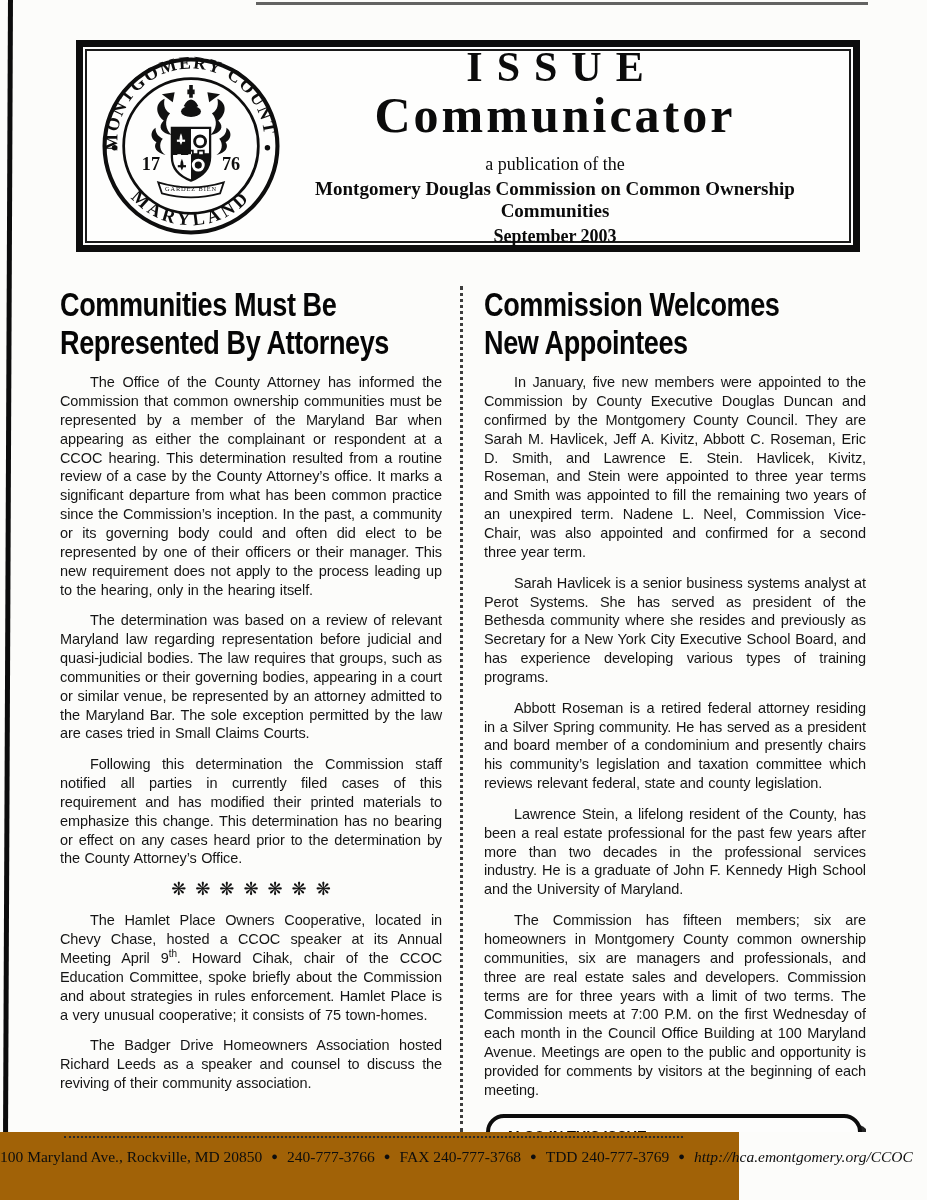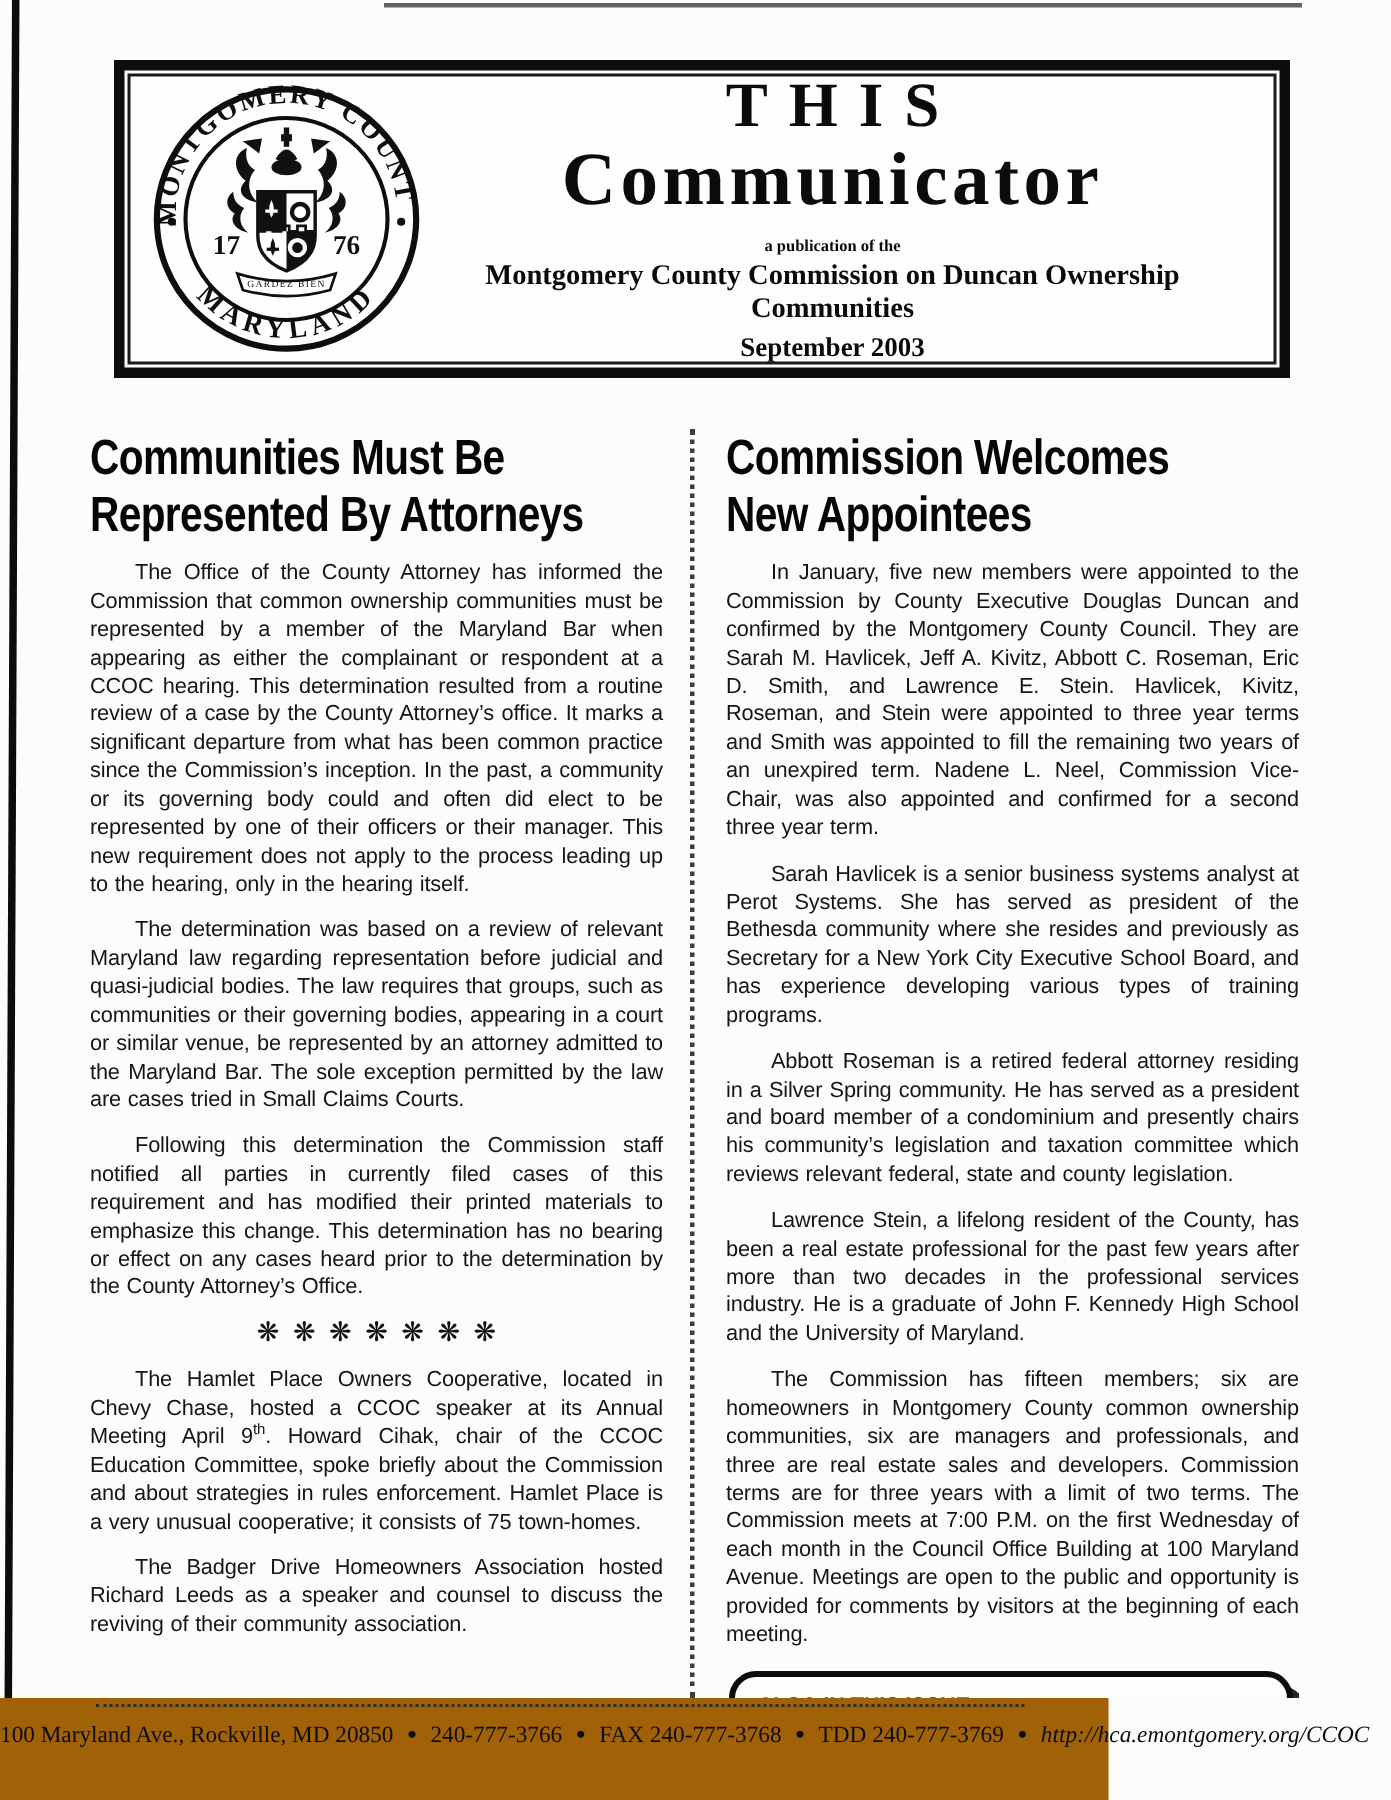--- a/index.html
+++ b/index.html
@@ -12,21 +12,21 @@
   .scan-left{position:absolute;left:8px;top:-4px;width:5px;height:1210px;background:#0c0c0c;transform:rotate(0.25deg);transform-origin:top left;}
   .scan-top{position:absolute;left:256px;top:2px;width:612px;height:3px;background:#3c3c3c;opacity:.8;}
 
   
   .masthead{position:absolute;left:76px;top:40px;width:784px;height:212px;background:#fefefd;border:7px solid #0d0d0d;box-sizing:border-box;}
   .masthead-inner{position:absolute;inset:2px;border:2px solid #1b1b1b;display:flex;align-items:center;}
   .seal-wrap{flex:0 0 208px;display:flex;justify-content:center;}
   .titles{flex:1;text-align:center;padding-right:34px;font-family:"Liberation Serif", serif;color:#0b0b0b;}
   .title1{font-size:42px;font-weight:bold;letter-spacing:14px;text-indent:14px;line-height:1;}
   .title2{font-size:50px;font-weight:bold;letter-spacing:3px;line-height:1.02;margin-top:2px;}
-  .sub1{font-size:11px;font-weight:bold;margin-top:13px;}
+  .sub1{font-size:18px;font-weight:normal;margin-top:13px;}
   .sub2{font-size:19px;font-weight:bold;margin-top:3px;}
   .issue-date{font-size:18px;font-weight:bold;margin-top:4px;}
 
   
   .content{position:absolute;left:60px;top:286px;width:806px;height:846px;display:flex;overflow:hidden;}
   .col-left{width:382px;}
   .col-div{border-left:3px dotted #3d3d3d;margin-left:18px;margin-right:21px;}
   .col-right{flex:1;min-width:0;}
 
   .headline{margin:0 0 12px 0;}
@@ -103,24 +103,24 @@
           <rect x="84.5" y="93" width="9" height="2.4" fill="#fff"></rect>
           <path d="M90,114 q-3.5,7 0,13 q3.5,-6 0,-13 Z" fill="#111"></path>
           <rect x="85.5" y="121" width="9" height="2.4" fill="#111"></rect>
           <path d="M79,109 h5 v-4 h6 v4 h6 v-4 h6 v4 h6 v-4 h6 v4 h7" fill="none" stroke="#111" stroke-width="2"></path>
           <path d="M64,140 Q100,151 136,140 L132,152 Q100,161 68,152 Z" fill="#fff" stroke="#111" stroke-width="2"></path>
         </g>
         <text x="100" y="150" text-anchor="middle" font-family="Liberation Serif, serif" font-size="7" letter-spacing="1" fill="#0e0e0e">GARDEZ BIEN</text>
       </svg>
     </div>
     <div class="titles">
-      <div class="title1">THIS</div>
+      <div class="title1">ISSUE</div>
       <div class="title2">Communicator</div>
       <div class="sub1">a publication of the</div>
-      <div class="sub2">Montgomery County Commission on Duncan Ownership Communities</div>
+      <div class="sub2">Montgomery Douglas Commission on Common Ownership Communities</div>
       <div class="issue-date">September 2003</div>
     </div>
   </div>
 </div>
 
 <div class="content">
 
   <div class="col-left">
     <div class="headline">
       <div class="hl-line">Communities Must Be</div>

